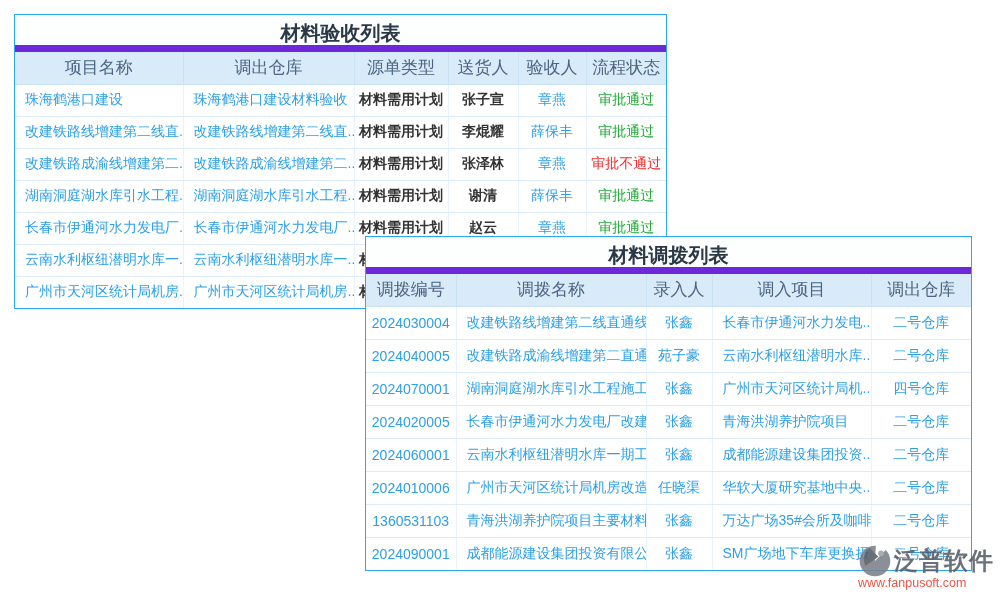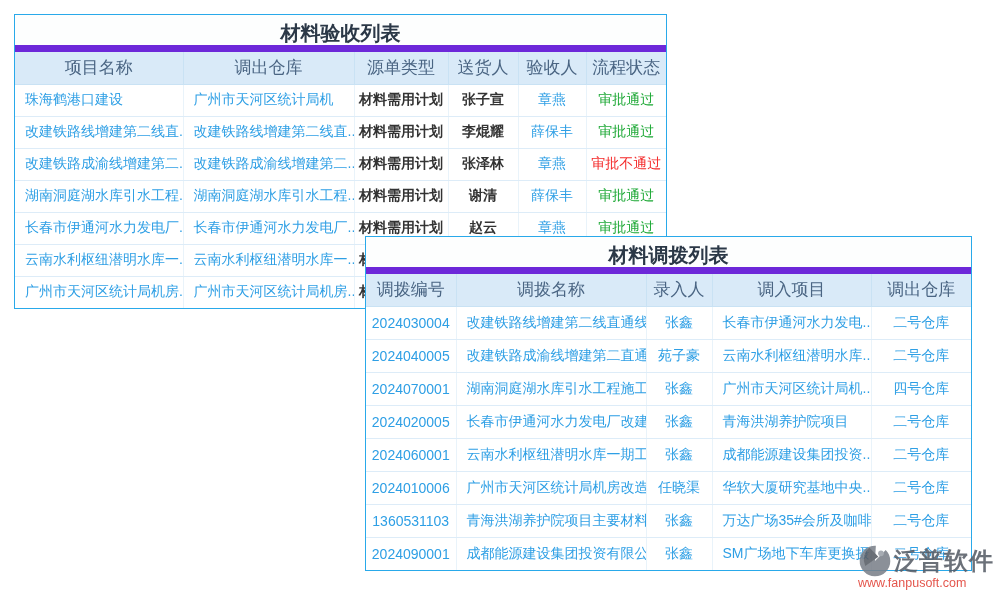--- a/index.html
+++ b/index.html
@@ -59,21 +59,21 @@
         <th>调出仓库</th>
         <th>源单类型</th>
         <th>送货人</th>
         <th>验收人</th>
         <th>流程状态</th>
       </tr>
     </thead>
     <tbody>
         <tr>
           <td class="link al">珠海鹤港口建设</td>
-          <td class="link al">广州市天河区统计局机</td>
+          <td class="link al">珠海鹤港口建设材料验收</td>
           <td class="text">材料需用计划</td>
           <td class="text">张子宣</td>
           <td class="link">章燕</td>
           <td class="pass">审批通过</td>
         </tr>
         <tr>
           <td class="link al">改建铁路线增建第二线直...</td>
           <td class="link al">改建铁路线增建第二线直...</td>
           <td class="text">材料需用计划</td>
           <td class="text">李焜耀</td>

